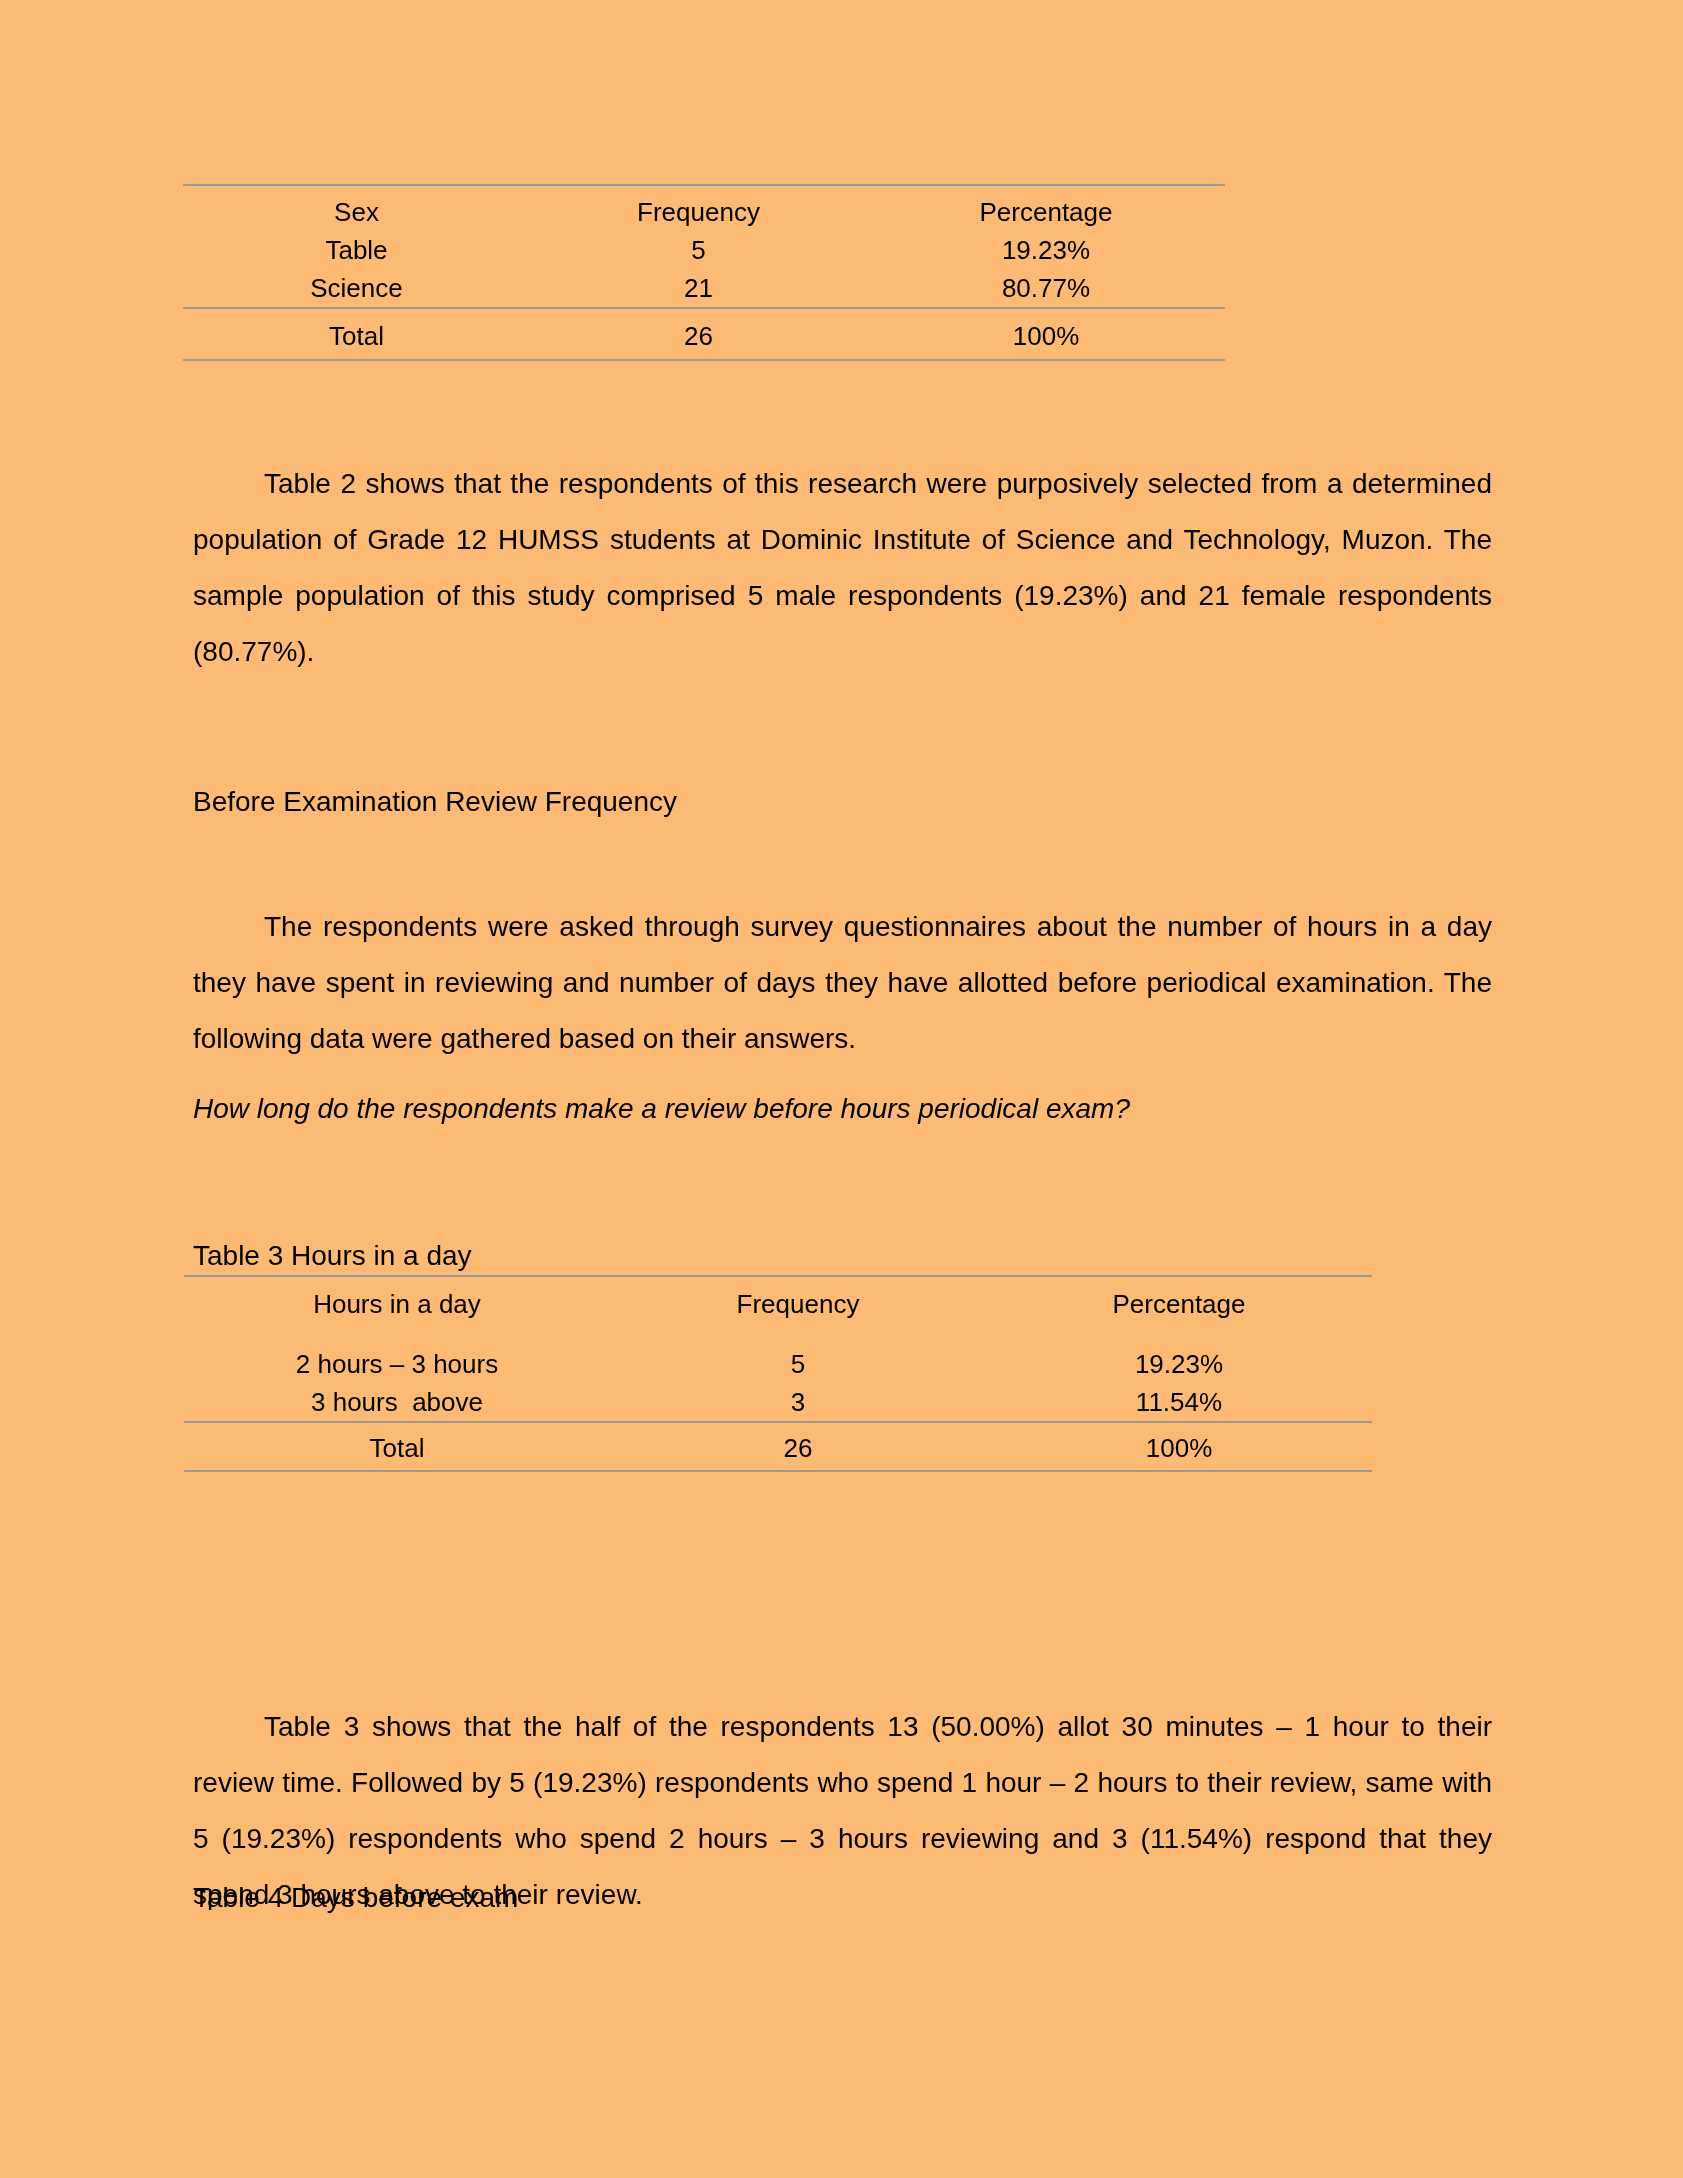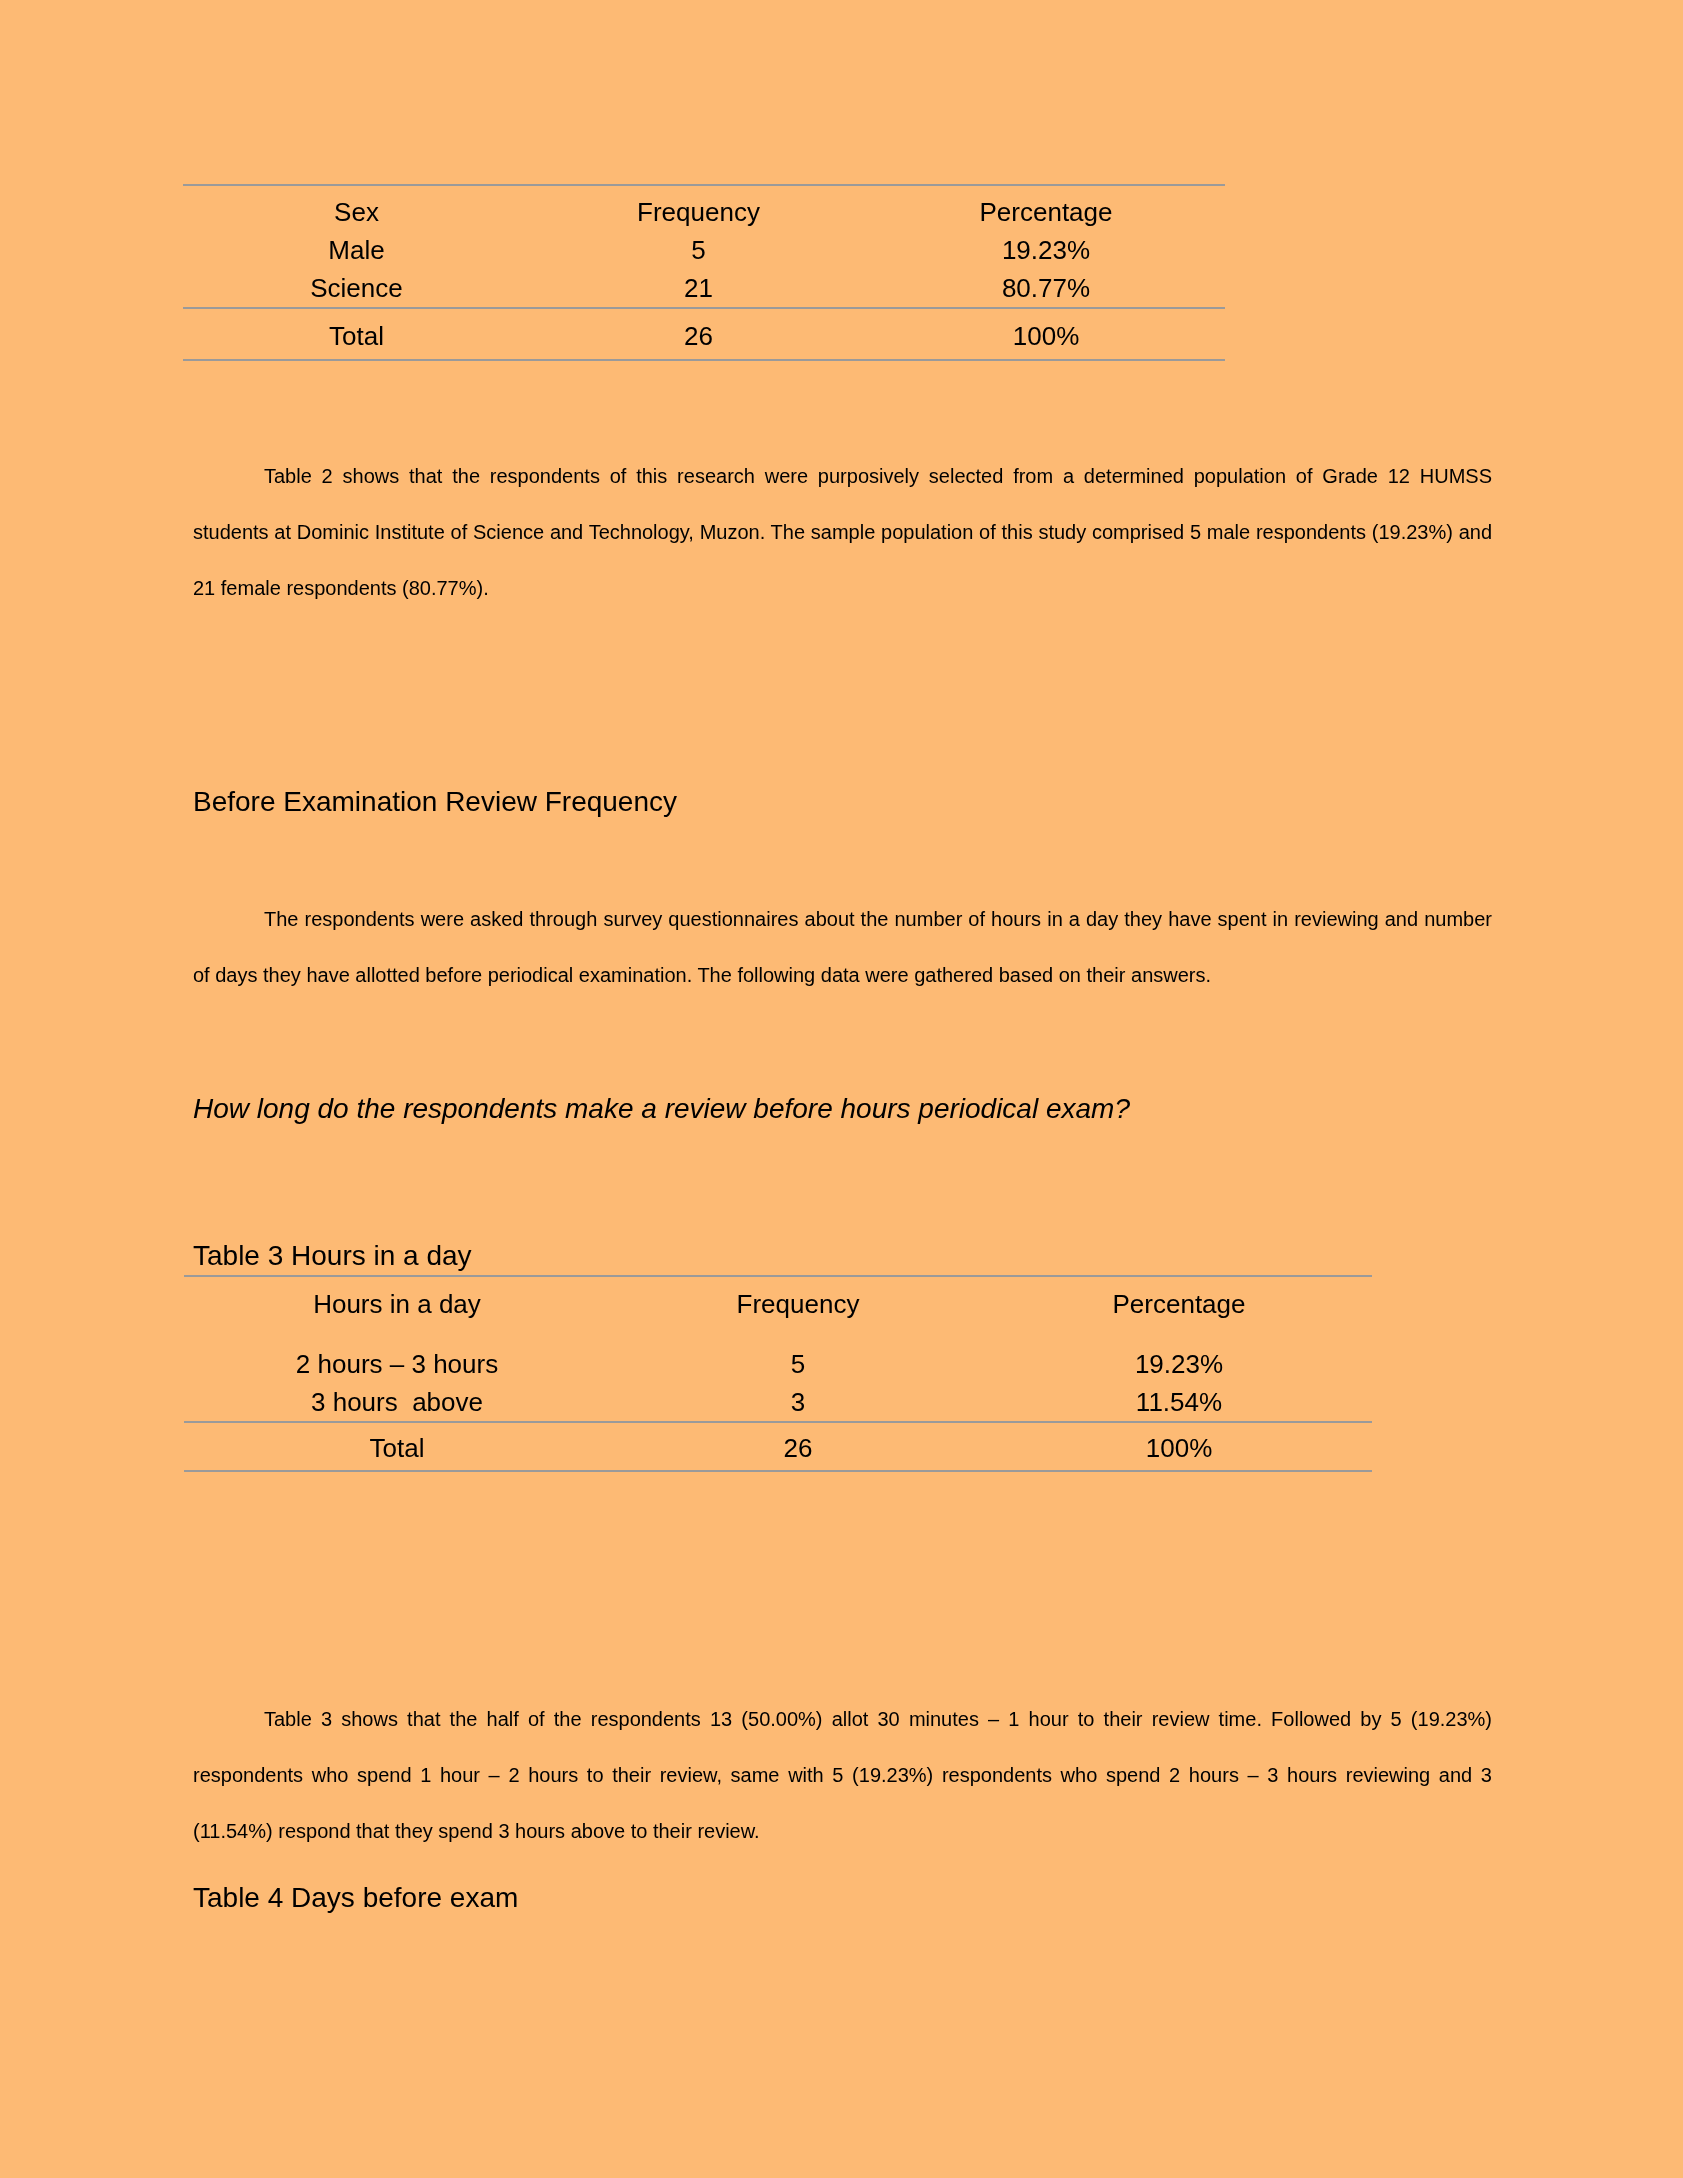--- a/index.html
+++ b/index.html
@@ -67,21 +67,21 @@
   .table-hours col.c3 { width: 386px; }
   .table-hours td { height: 38px; }
   .table-hours tr.header-row td { padding-top: 8px; padding-bottom: 22px; }
   .table-hours tr.total-row td { height: 44px; padding-top: 3px; }
 
   
   .para {
     position: absolute;
     left: 193px;
     width: 1299px;
-    font-size: 20px;
+    font-size: 28px;
     line-height: 56px;
     text-align: justify;
     text-justify: inter-word;
   }
   .para .indent { display: inline-block; width: 71px; }
 
   .heading {
     position: absolute;
     left: 193px;
     font-size: 28px;
@@ -127,21 +127,21 @@
         <col class="c2">
         <col class="c3">
     </colgroup>
     <tbody>
       <tr class="header-row">
         <td class="rule-top">Sex</td>
         <td class="rule-top">Frequency</td>
         <td class="rule-top">Percentage</td>
       </tr>
       <tr>
-        <td>Male</td>
+        <td>Table</td>
         <td>5</td>
         <td>19.23%</td>
       </tr>
       <tr>
         <td class="rule-bot">Science</td>
         <td class="rule-bot">21</td>
         <td class="rule-bot">80.77%</td>
       </tr>
       <tr class="total-row">
         <td class="rule-bot">Total</td>

